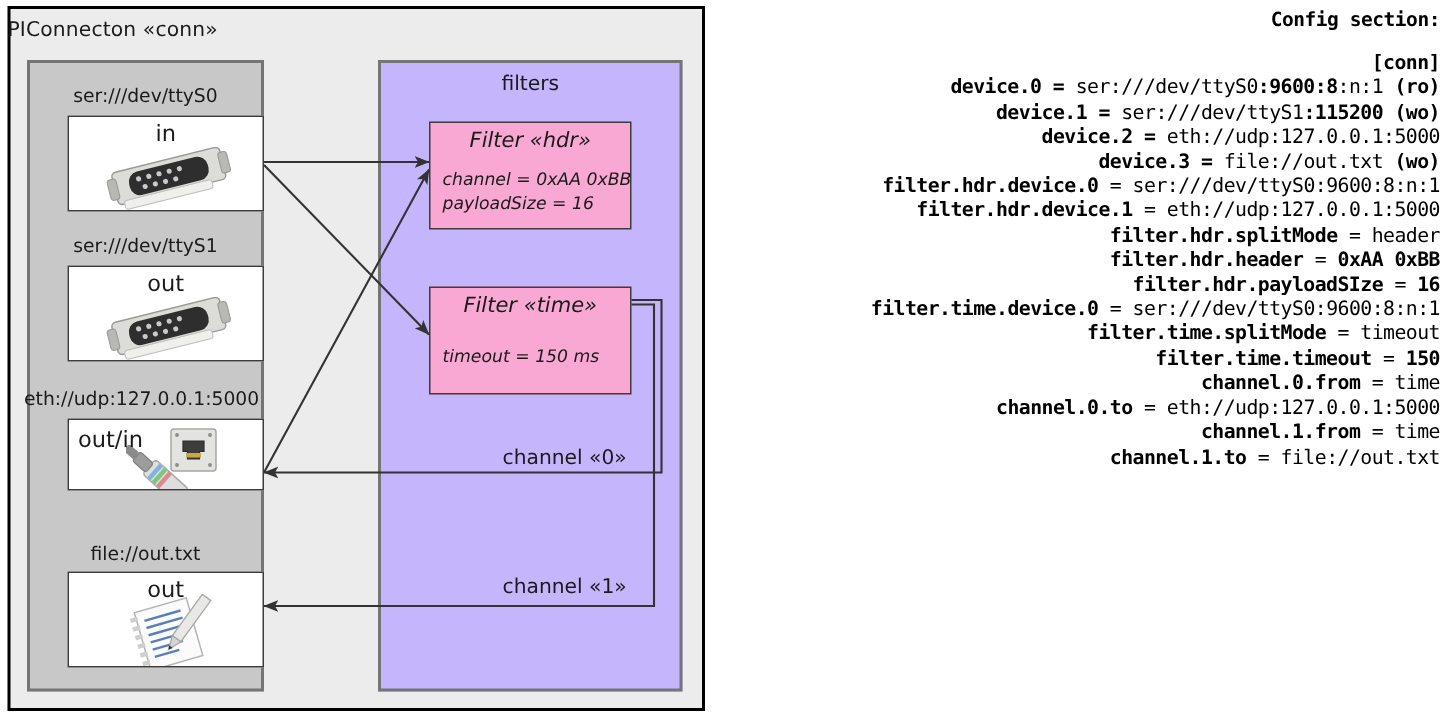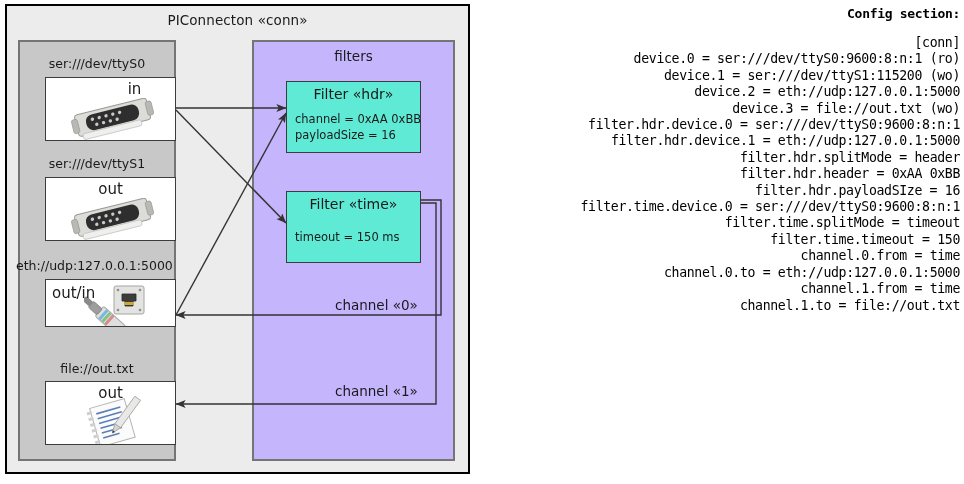--- a/index.html
+++ b/index.html
@@ -31,21 +31,21 @@
     height: 470px;
     box-sizing: border-box;
     background: #ececec;
     border: 2px solid #000000;
   }
   .outer-title {
     position: absolute;
     left: 0;
     top: 8px;
     width: 465px;
-    text-align: center;
+    text-align: left;
     font-size: 13.5px;
     color: #1a1a1a;
     letter-spacing: 0.1px;
   }
 
   
   .devices-panel {
     position: absolute;
     left: 13px;
     top: 36px;
@@ -110,22 +110,23 @@
   
   .icon-art {
     position: absolute;
     z-index: 2;
   }
 
   
   .filter-box {
     position: absolute;
     box-sizing: border-box;
-    background: #5eead4;
+    background: #f9a8d4;
     border: 1.5px solid #3c3c3c;
+    font-style: italic;
   }
   .filter-title {
     position: absolute;
     top: 4px;
     left: 0;
     width: 100%;
     text-align: center;
     font-size: 14px;
     color: #1a1a1a;
   }
@@ -174,35 +175,35 @@
   }
   .config-lines {
     font-family: "DejaVu Sans Mono", monospace;
     font-size: 13.2px;
     line-height: 16.4px;
     color: #000000;
     white-space: pre;
     letter-spacing: -0.35px;
   }
   .config-lines div { min-height: 16.4px; }
-  .k { font-weight: normal; }
+  .k { font-weight: bold; }
 </style>
 </head>
 <body>
 
 <div id="diagram">
 
   <div class="outer-box"></div>
 
   <div class="outer-title">PIConnecton «conn»</div>
 
   <div class="devices-panel"></div>
 
   <div class="dev-label" style="left:17px; top:52px;">ser:///dev/ttyS0</div>
-  <div class="dev-box" style="left:40px; top:73px; width:131px; height:64px;padding-left:24px;">
+  <div class="dev-box" style="left:40px; top:73px; width:131px; height:64px;">
     <div class="dev-name">in</div>
     <svg class="icon-art" style="left:20px; top:20px;" width="96" height="42" viewBox="0 0 96 42">
       <g transform="rotate(-14 48 21)">
         <rect x="10" y="8" width="74" height="22" rx="3" fill="#dcdcd8" stroke="#9a9a96" stroke-width="1"></rect>
         <rect x="20" y="11" width="54" height="16" rx="7" fill="#2e2e2e"></rect>
         <g fill="#c9c9c9">
           <circle cx="27" cy="16" r="1.7"></circle>
             <circle cx="34" cy="16" r="1.7"></circle>
           <circle cx="41" cy="16" r="1.7"></circle>
             <circle cx="48" cy="16" r="1.7"></circle>

